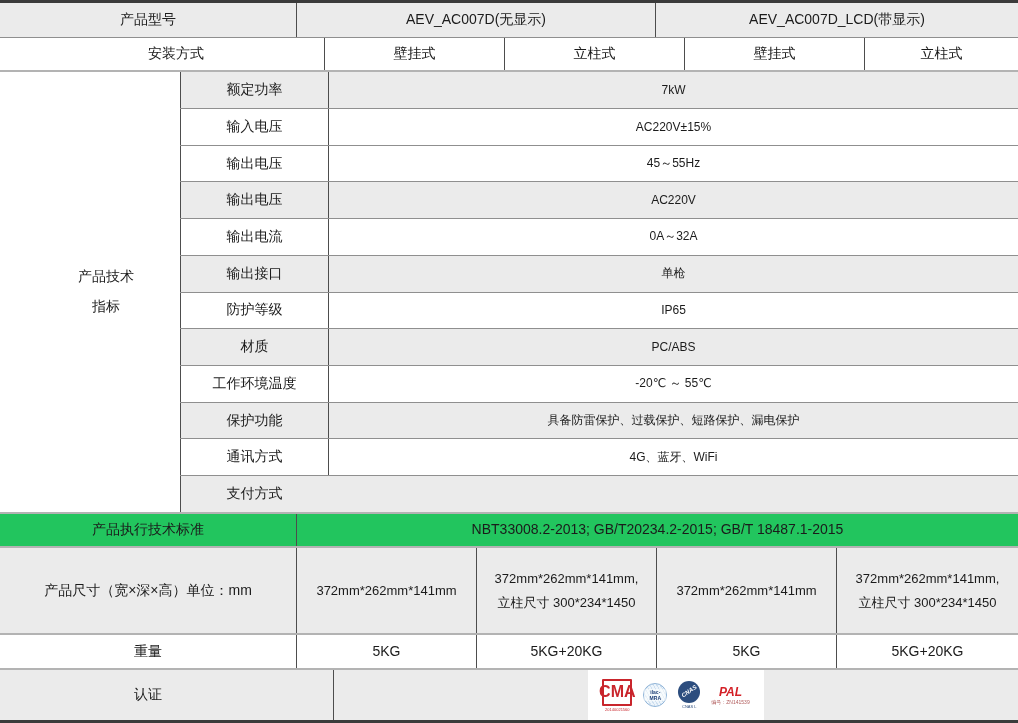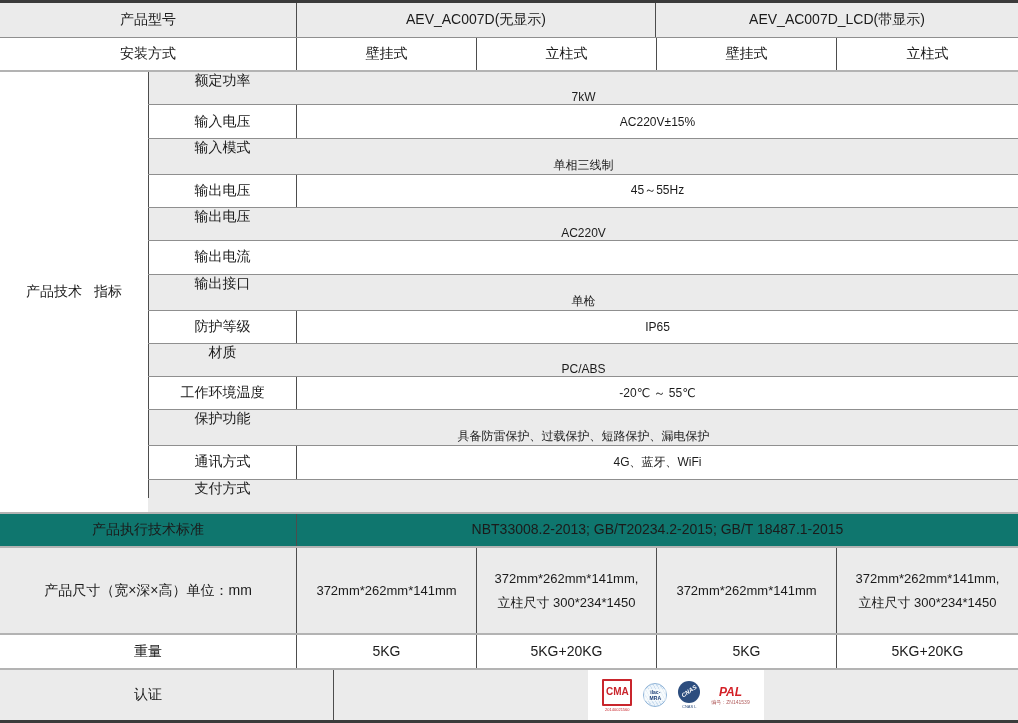--- a/index.html
+++ b/index.html
@@ -16,42 +16,42 @@
   .row{display:flex;flex-direction:row;align-items:stretch;}
   .cell{display:flex;align-items:center;justify-content:center;text-align:center;font-size:14px;line-height:1.25;}
   .bl{border-left:1px solid var(--vline);}
   .w-label{width:296px;}
   .w-col{width:180px;text-align:center;}
   .w-col-last{flex:1;}
   .w-half{width:359px;}
   .w-half-last{flex:1;}
 
   .r-model{height:35px;border-bottom:1px solid var(--thin);background:var(--gray);}
-  .r-install{height:35px;border-bottom:2px solid var(--section);background:#fff;}
+  .r-install{height:35px;border-bottom:2px solid var(--section);background:#fff;padding-left:28px;}
 
   .spec-block{height:447px;display:flex;border-bottom:2px solid var(--section);}
-  .spec-left{width:148px;display:flex;flex-direction:row;align-items:center;justify-content:center;gap:12px;font-size:14px;background:#fff;}
+  .spec-left{width:148px;display:flex;flex-direction:column;align-items:center;justify-content:center;gap:12px;font-size:14px;background:#fff;margin-left:32px;}
   .spec-rows{flex:1;display:flex;flex-direction:column;}
   .spec-row{flex:1;display:flex;border-bottom:1px solid var(--thin);}
   .spec-row:last-child{border-bottom:none;}
   .spec-name{width:148px;display:flex;align-items:center;justify-content:center;font-size:14px;border-left:1px solid var(--vline);}
   .spec-value{flex:1;display:flex;align-items:center;justify-content:center;font-size:12px;border-left:1px solid var(--vline);}
-  .spec-row.odd{background:var(--gray);flex-direction:column;}
+  .spec-row.odd{background:var(--gray);}
   .spec-row.even{background:#fff;}
 
-  .r-standard{height:35px;border-bottom:2px solid var(--section);background:#0f766e;}
+  .r-standard{height:35px;border-bottom:2px solid var(--section);background:#22c55e;}
   .r-dims{height:88px;border-bottom:2px solid var(--section);background:var(--gray);}
   .dim-cell{flex-direction:column;justify-content:center;gap:8px;font-size:13px;padding:2px;}
   .dim-line:empty{display:none;}
   .r-weight{height:35px;border-bottom:2px solid var(--section);background:#fff;}
   .r-cert{flex:1;background:var(--gray);gap:37px;}
 
   .logo-panel{background:#fff;width:176px;height:50px;display:flex;align-items:center;justify-content:center;gap:11px;}
   .logo{display:flex;flex-direction:column;align-items:center;justify-content:center;gap:2px;}
-  .cma-badge{width:30px;height:27px;border:2px solid var(--cma-red);border-radius:1px;color:var(--cma-red);font-weight:bold;font-size:10px;display:flex;align-items:center;justify-content:center;letter-spacing:0;}
+  .cma-badge{width:30px;height:27px;border:2px solid var(--cma-red);border-radius:1px;color:var(--cma-red);font-weight:bold;font-size:16px;display:flex;align-items:center;justify-content:center;letter-spacing:0;}
   .cma-sub{font-size:4px;color:var(--cma-red);line-height:1;}
   .ilac-circle{width:24px;height:24px;border-radius:50%;background:repeating-linear-gradient(60deg,#cfe0f0 0 1px,#eef5fb 1px 3px);border:1px solid var(--ilac-blue);display:flex;align-items:center;justify-content:center;}
   .ilac-text{font-size:5px;font-weight:bold;color:var(--ilac-navy);background:rgba(255,255,255,.55);padding:0 1px;border-radius:2px;}
   .cnas-circle{width:22px;height:22px;border-radius:50%;background:var(--cnas-navy);display:flex;align-items:center;justify-content:center;transform:none;}
   .cnas-text{font-size:6px;font-weight:bold;color:#fff;font-style:italic;transform:rotate(-35deg);}
   .cnas-sub{font-size:4px;color:var(--cnas-navy);line-height:1;}
   .pal-text{font-size:12px;font-weight:bold;font-style:italic;color:var(--pal-red);line-height:1;}
   .pal-sub{font-size:5px;color:#b05a5a;line-height:1;}
 </style>
 </head>
@@ -80,34 +80,31 @@
     </div>
     <div class="spec-rows">
       <div class="spec-row odd">
           <div class="spec-name">额定功率</div>
           <div class="spec-value">7kW</div>
         </div>
       <div class="spec-row even">
           <div class="spec-name">输入电压</div>
           <div class="spec-value">AC220V±15%</div>
         </div>
-      <div class="spec-row odd">
-          <div class="spec-name">输入模式</div>
-          <div class="spec-value">单相三线制</div>
-        </div>
       <div class="spec-row even">
           <div class="spec-name">输出电压</div>
           <div class="spec-value">45～55Hz</div>
         </div>
       <div class="spec-row odd">
           <div class="spec-name">输出电压</div>
           <div class="spec-value">AC220V</div>
         </div>
       <div class="spec-row even">
           <div class="spec-name">输出电流</div>
+          <div class="spec-value">0A～32A</div>
         </div>
       <div class="spec-row odd">
           <div class="spec-name">输出接口</div>
           <div class="spec-value">单枪</div>
         </div>
       <div class="spec-row even">
           <div class="spec-name">防护等级</div>
           <div class="spec-value">IP65</div>
         </div>
       <div class="spec-row odd">

